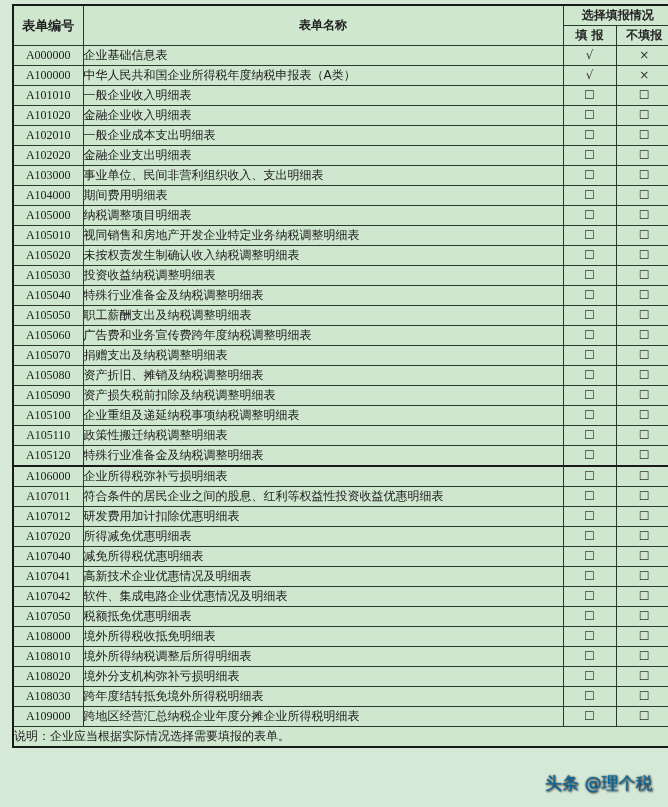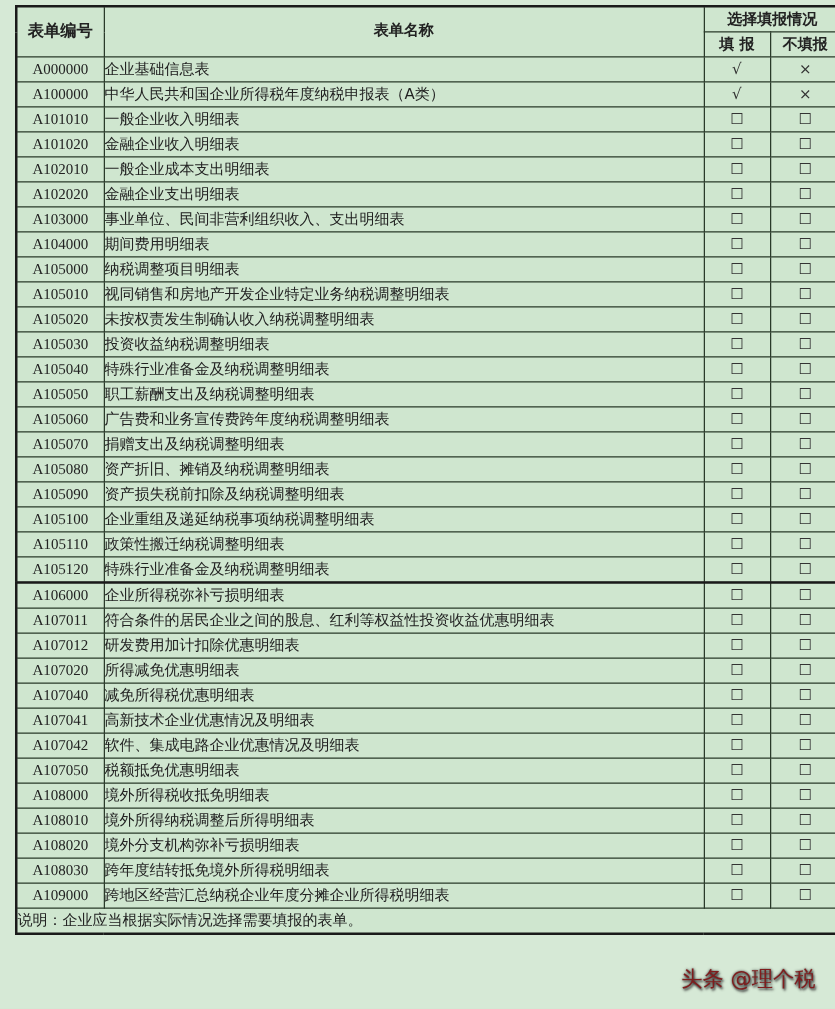--- a/index.html
+++ b/index.html
@@ -14,37 +14,37 @@
   th{font-weight:bold;font-size:13px;background:#cfe6cf;}
   .c-code{width:70px;text-align:center;font-family:"Liberation Serif","DejaVu Serif",serif;font-size:12.5px;}
   .c-name{width:480px;text-align:left;}
   .c-fill{width:53px;text-align:center;}
   .c-nofill{width:55px;text-align:center;}
   .ind0{padding-left:4px;}
   .ind1{padding-left:30px;}
   .ind2{padding-left:56px;}
   .mark{font-size:12px;color:#333;}
   .note{text-align:left;padding-left:4px;margin-left:16px;}
-  .watermark{position:absolute;left:545px;top:772px;font-size:17px;color:#7f1d1d;
+  .watermark{position:absolute;left:545px;top:772px;font-size:17px;color:#0369a1;
        text-shadow:0 0 2px #333,1px 1px 2px #333;letter-spacing:0px;}
 </style>
 </head>
 <body>
 
 <table class="tbl t1">
   <colgroup>
     <col style="width:70px">
       <col style="width:480px">
       <col style="width:53px">
       <col style="width:57px">
   </colgroup>
   <thead>
     <tr>
       <th rowspan="2" class="c-code" style="font-family:'DejaVu Sans',sans-serif;font-size:13px;">表单编号</th>
-      <th rowspan="2" style="text-align:center;font-family:Liberation Mono, monospace;">表单名称</th>
+      <th rowspan="2" style="text-align:center;">表单名称</th>
       <th colspan="2">选择填报情况</th>
     </tr>
     <tr>
       <th>填  报</th>
       <th>不填报</th>
     </tr>
   </thead>
   <tbody id="body1">
       <tr>
         <td class="c-code"><span>A000000</span></td>

